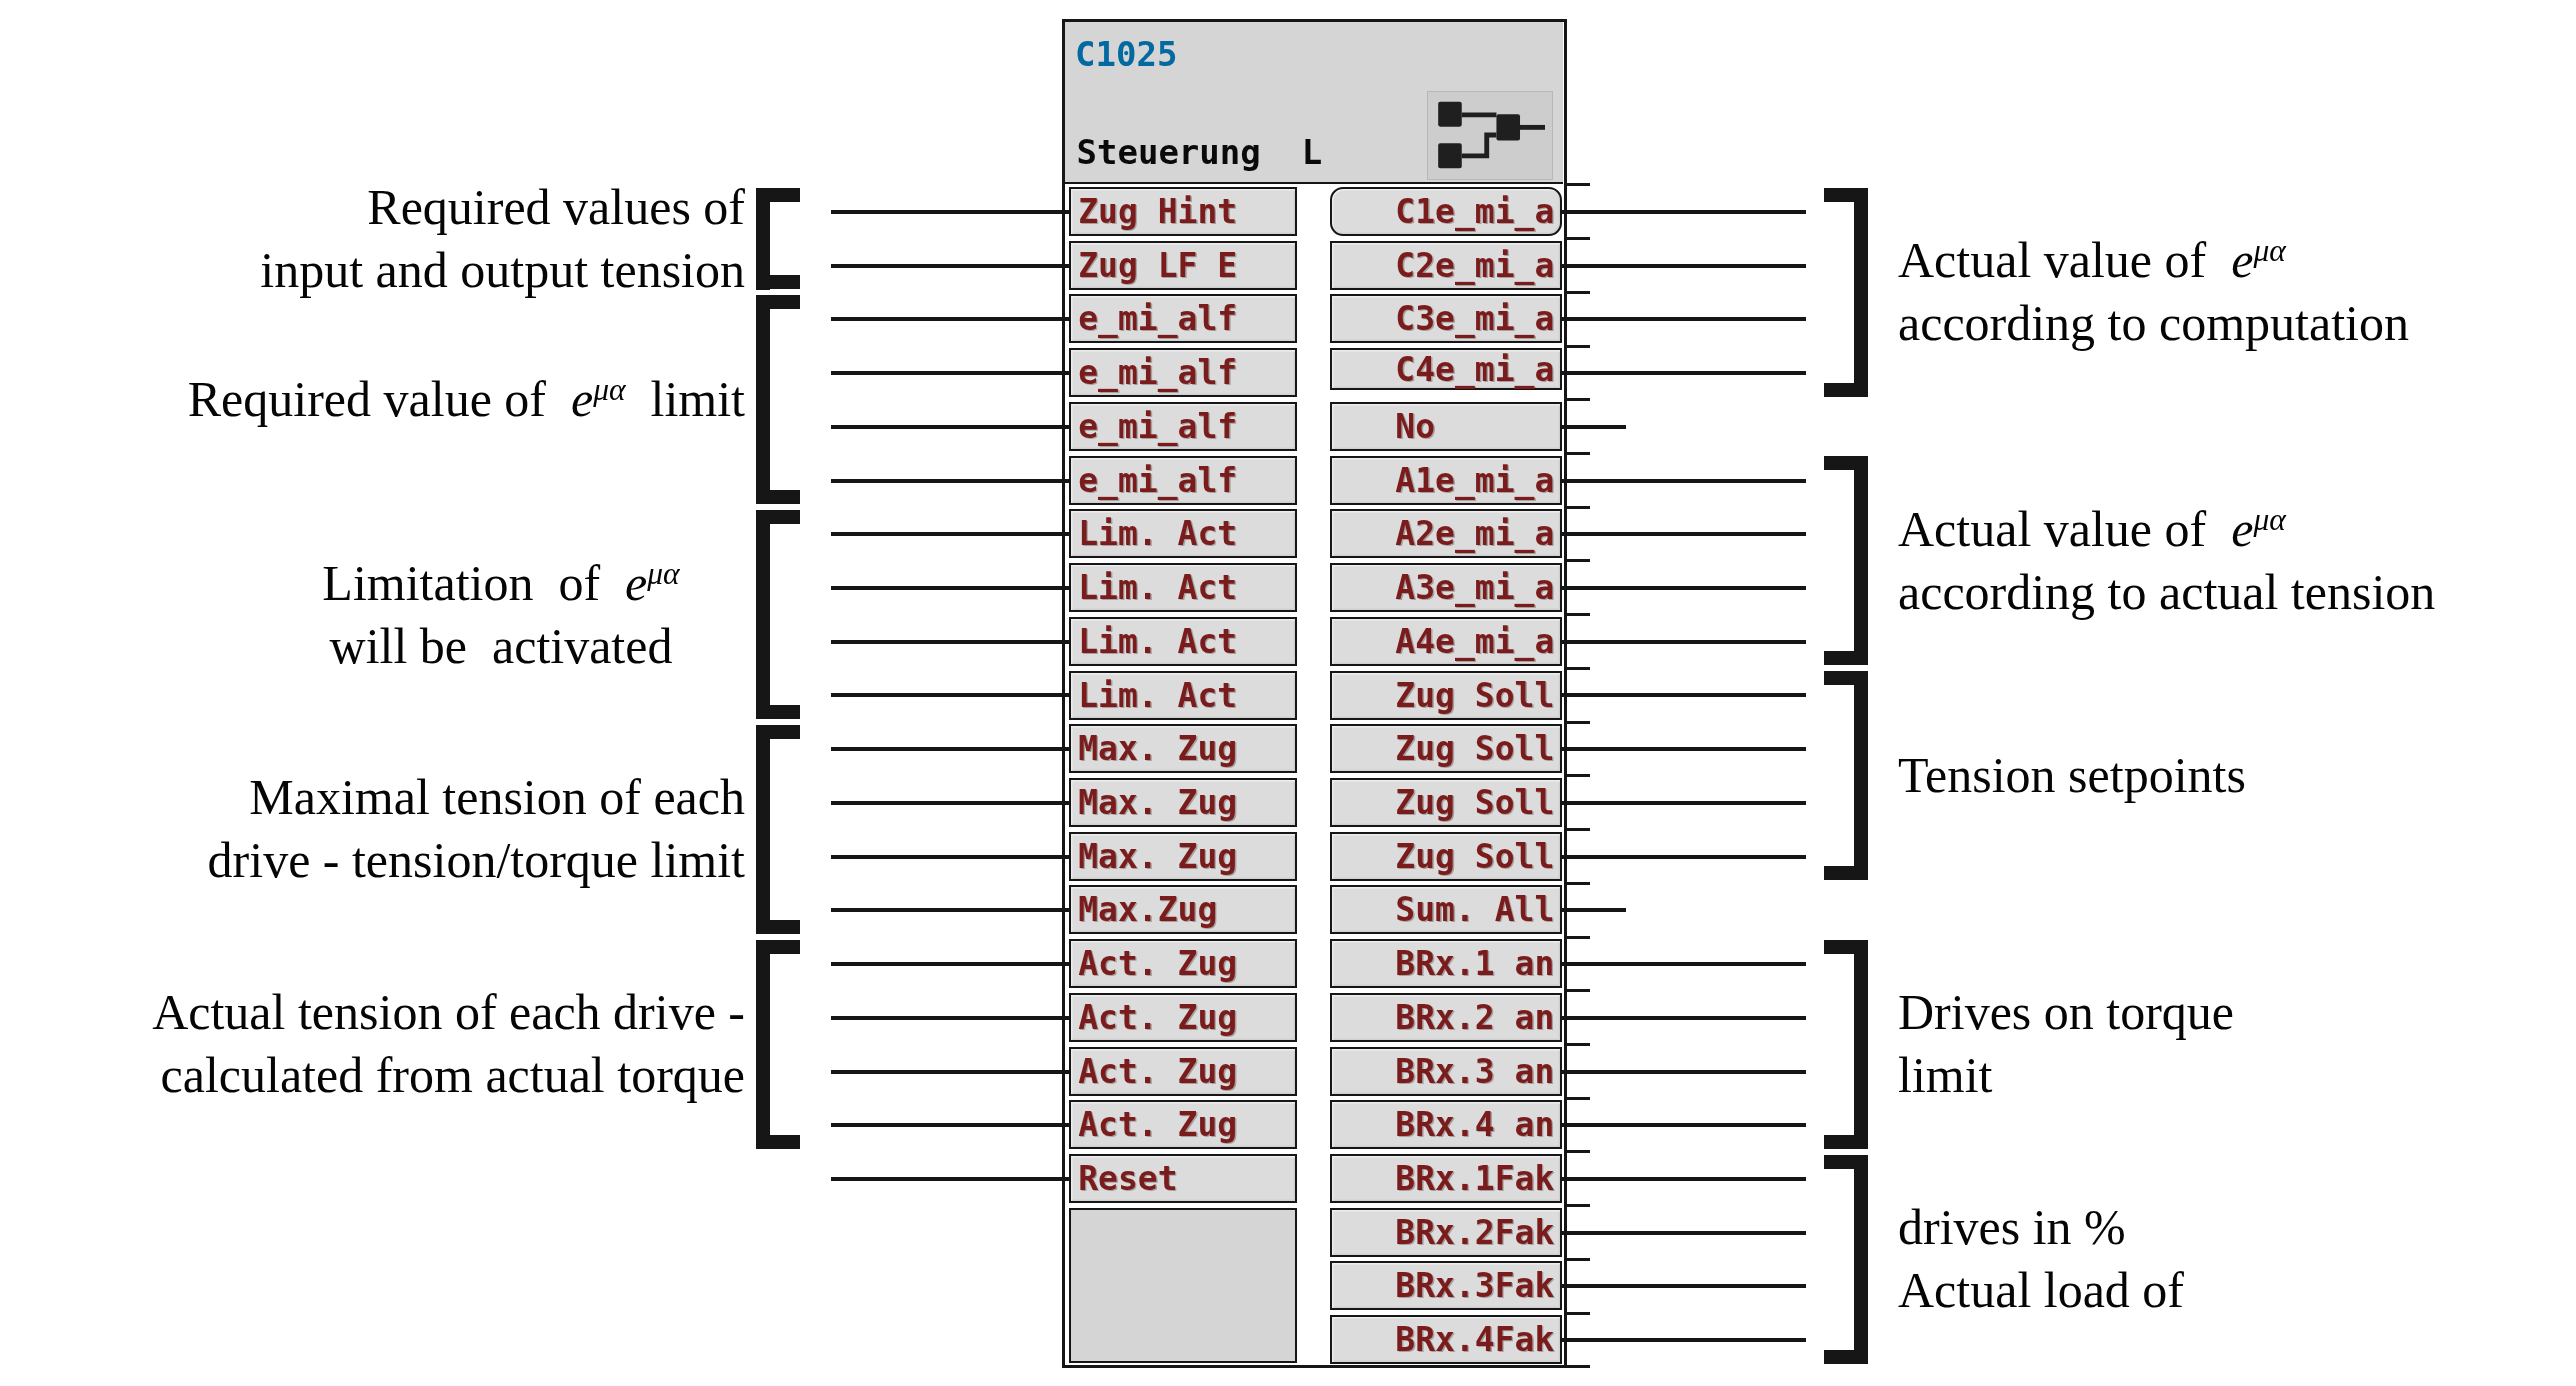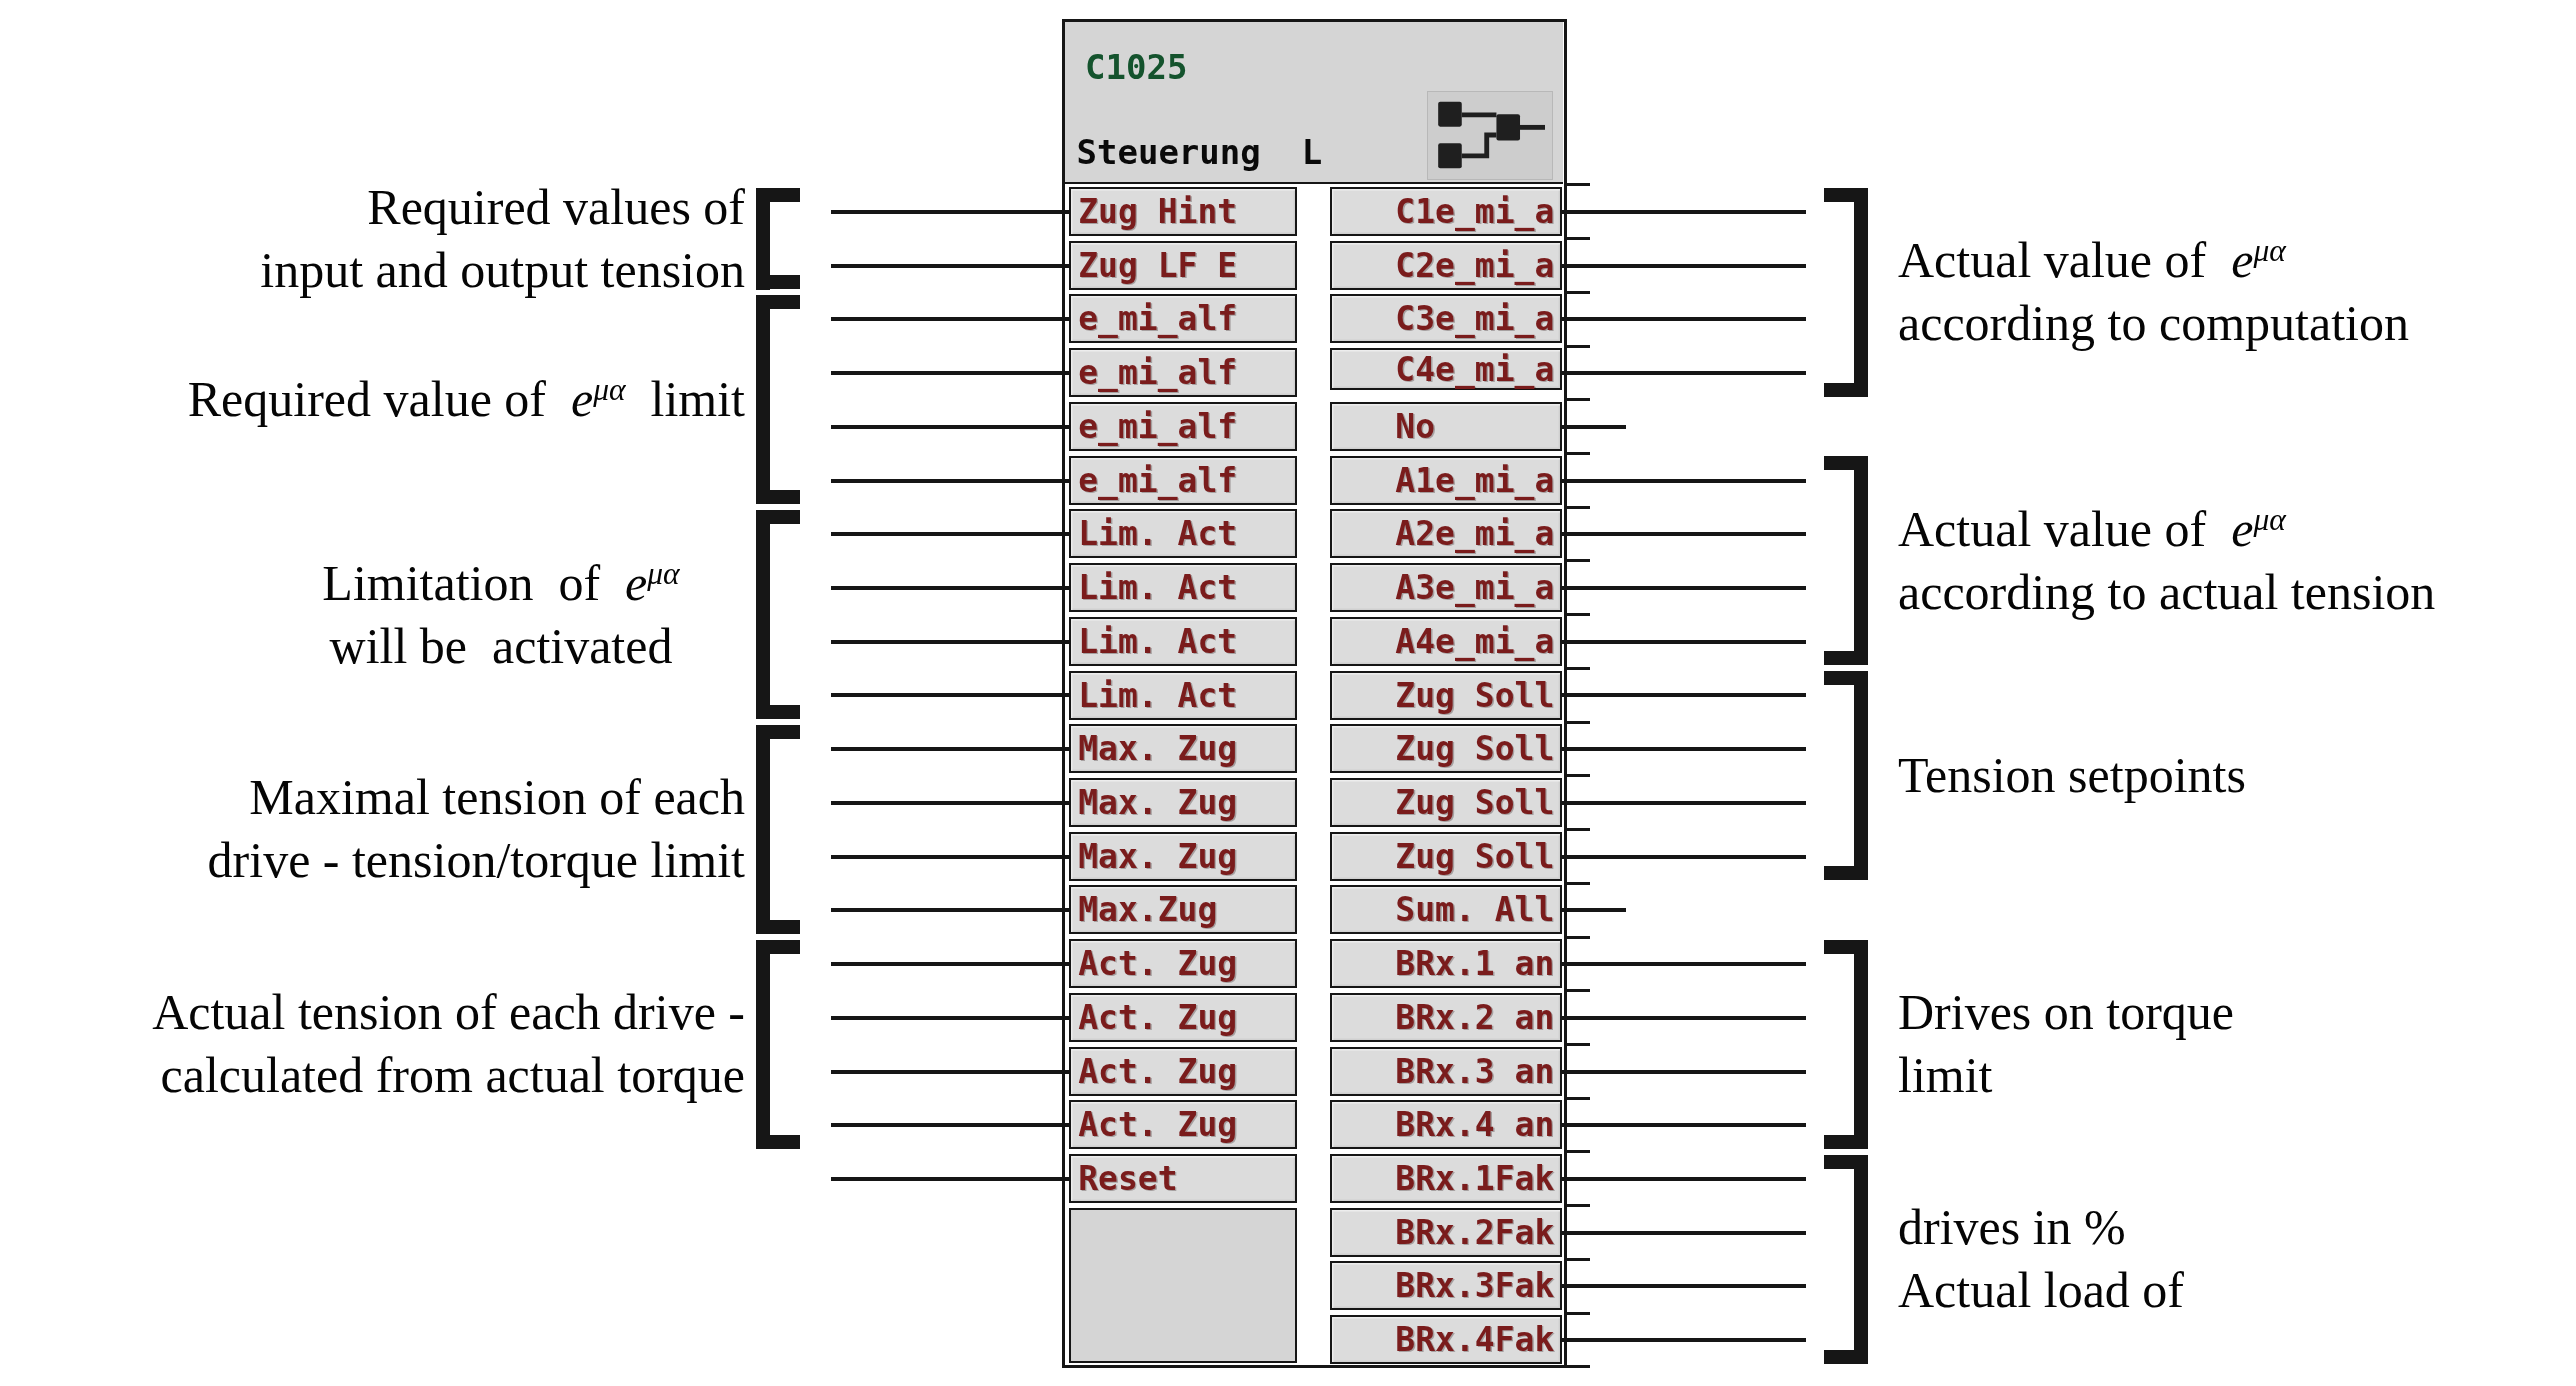--- a/index.html
+++ b/index.html
@@ -4,22 +4,22 @@
 <style>
   html,body{margin:0;padding:0;background:#fff;}
   .canvas{position:relative;width:2576px;height:1387px;background:#ffffff;overflow:hidden;
           font-family:"Liberation Serif",serif;}
 
   
   .block{position:absolute;left:1062px;top:19.3px;width:505px;height:1349px;
          border:3.6px solid #161616;box-sizing:border-box;background:#ffffff;}
   .block-header{position:absolute;left:0;top:0;width:498px;height:162px;background:#d5d5d5;
          border-bottom:2.9px solid #161616;box-sizing:border-box;}
-  .block-id{position:absolute;left:20px;top:11.5px;font:bold 34px "DejaVu Sans Mono",monospace;
-         color:#14532d;white-space:pre;margin-top:13px;}
+  .block-id{position:absolute;left:10px;top:11.5px;font:bold 34px "DejaVu Sans Mono",monospace;
+         color:#0369a1;white-space:pre;}
   .block-name{position:absolute;left:11.5px;bottom:10px;font:bold 34px "DejaVu Sans Mono",monospace;
          color:#0a0a0a;white-space:pre;}
   .block-icon{position:absolute;right:10px;top:69px;width:126px;height:89px;background:#cdcdcd;
          border:1.4px solid #b8b8b8;box-sizing:border-box;}
 
   
   .pin{position:absolute;box-sizing:border-box;border:2.1px solid #161616;background:#dcdcdc;
        box-shadow:inset 1.4px 1.4px 0 #ededed, inset -1.4px -1.4px 0 #d0d0d0;
        font:bold 33px "DejaVu Sans Mono",monospace;color:#7a1c1c;
        display:flex;align-items:center;white-space:pre;}
@@ -94,21 +94,21 @@
     <div class="pin in" style="left: 1069px; top: 939px; width: 228px; height: 49px;"><span>Act. Zug</span></div>
     <div class="wire" style="left: 831px; top: 962px; width: 238px;"></div>
     <div class="pin in" style="left: 1069px; top: 993px; width: 228px; height: 49px;"><span>Act. Zug</span></div>
     <div class="wire" style="left: 831px; top: 1016px; width: 238px;"></div>
     <div class="pin in" style="left: 1069px; top: 1047px; width: 228px; height: 49px;"><span>Act. Zug</span></div>
     <div class="wire" style="left: 831px; top: 1070px; width: 238px;"></div>
     <div class="pin in" style="left: 1069px; top: 1100px; width: 228px; height: 49px;"><span>Act. Zug</span></div>
     <div class="wire" style="left: 831px; top: 1123px; width: 238px;"></div>
     <div class="pin in" style="left: 1069px; top: 1154px; width: 228px; height: 49px;"><span>Reset</span></div>
     <div class="wire" style="left: 831px; top: 1177px; width: 238px;"></div>
-    <div class="pin out" style="left: 1330px; top: 187px; width: 232px; height: 49px;"><span>C1e_mi_a</span></div>
+    <div class="pin out" style="left: 1330px; top: 187px; width: 232px; height: 49px; border-radius: 13px;"><span>C1e_mi_a</span></div>
     <div class="wire" style="left: 1562px; top: 210px; width: 244px;"></div>
     <div class="pin out" style="left: 1330px; top: 241px; width: 232px; height: 49px;"><span>C2e_mi_a</span></div>
     <div class="wire" style="left: 1562px; top: 264px; width: 244px;"></div>
     <div class="pin out" style="left: 1330px; top: 294px; width: 232px; height: 49px; text-align: center;"><span>C3e_mi_a</span></div>
     <div class="wire" style="left: 1562px; top: 317px; width: 244px;"></div>
     <div class="pin out" style="left: 1330px; top: 348px; width: 232px; height: 42px;"><span>C4e_mi_a</span></div>
     <div class="wire" style="left: 1562px; top: 371px; width: 244px;"></div>
     <div class="pin out" style="left: 1330px; top: 402px; width: 232px; height: 49px;"><span>No      </span></div>
     <div class="wire" style="left: 1562px; top: 425px; width: 64px;"></div>
     <div class="pin out" style="left: 1330px; top: 456px; width: 232px; height: 49px;"><span>A1e_mi_a</span></div>

